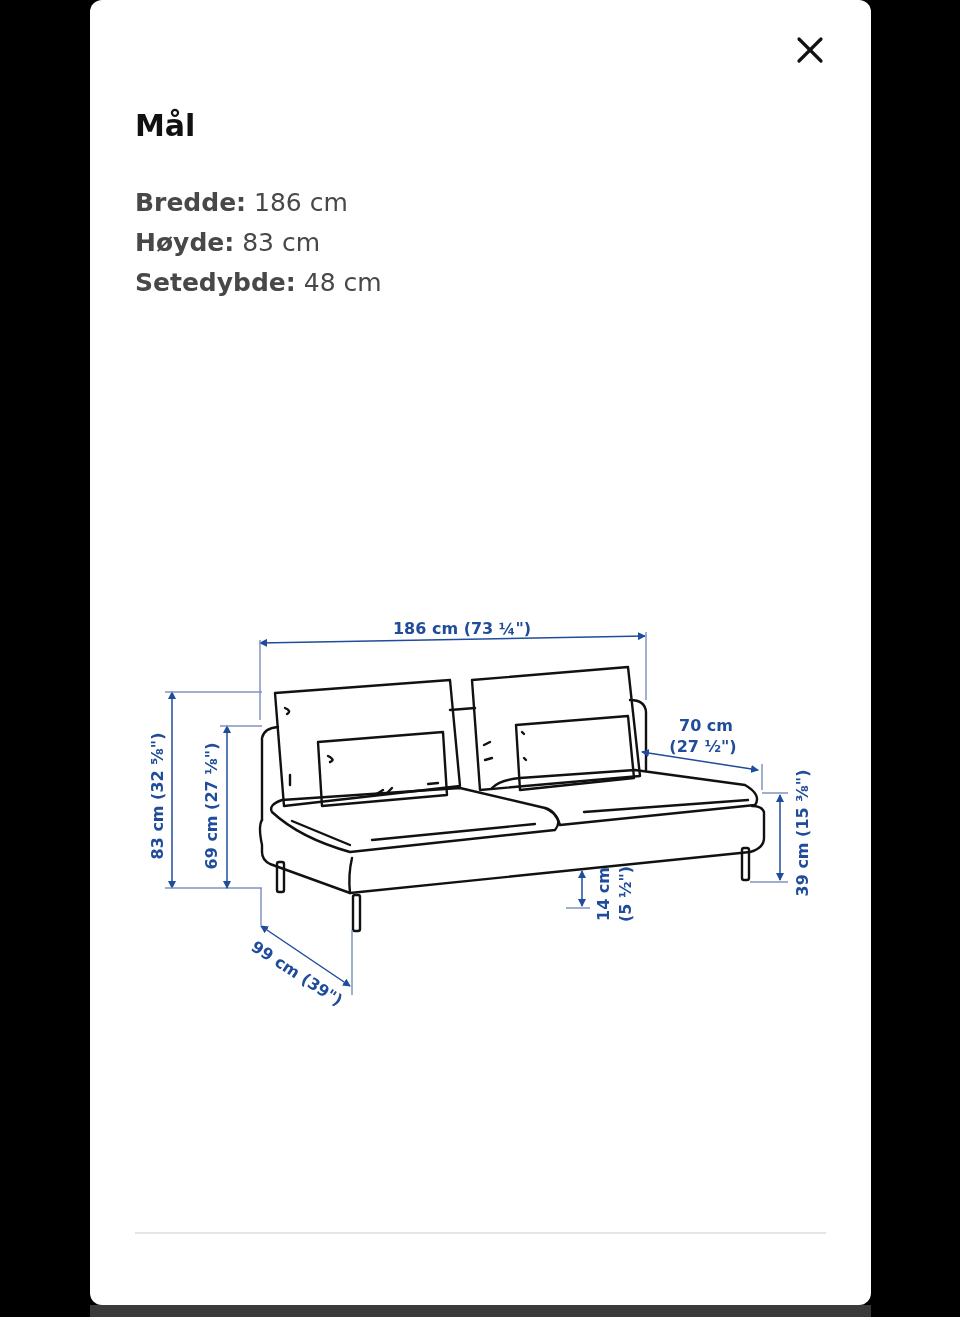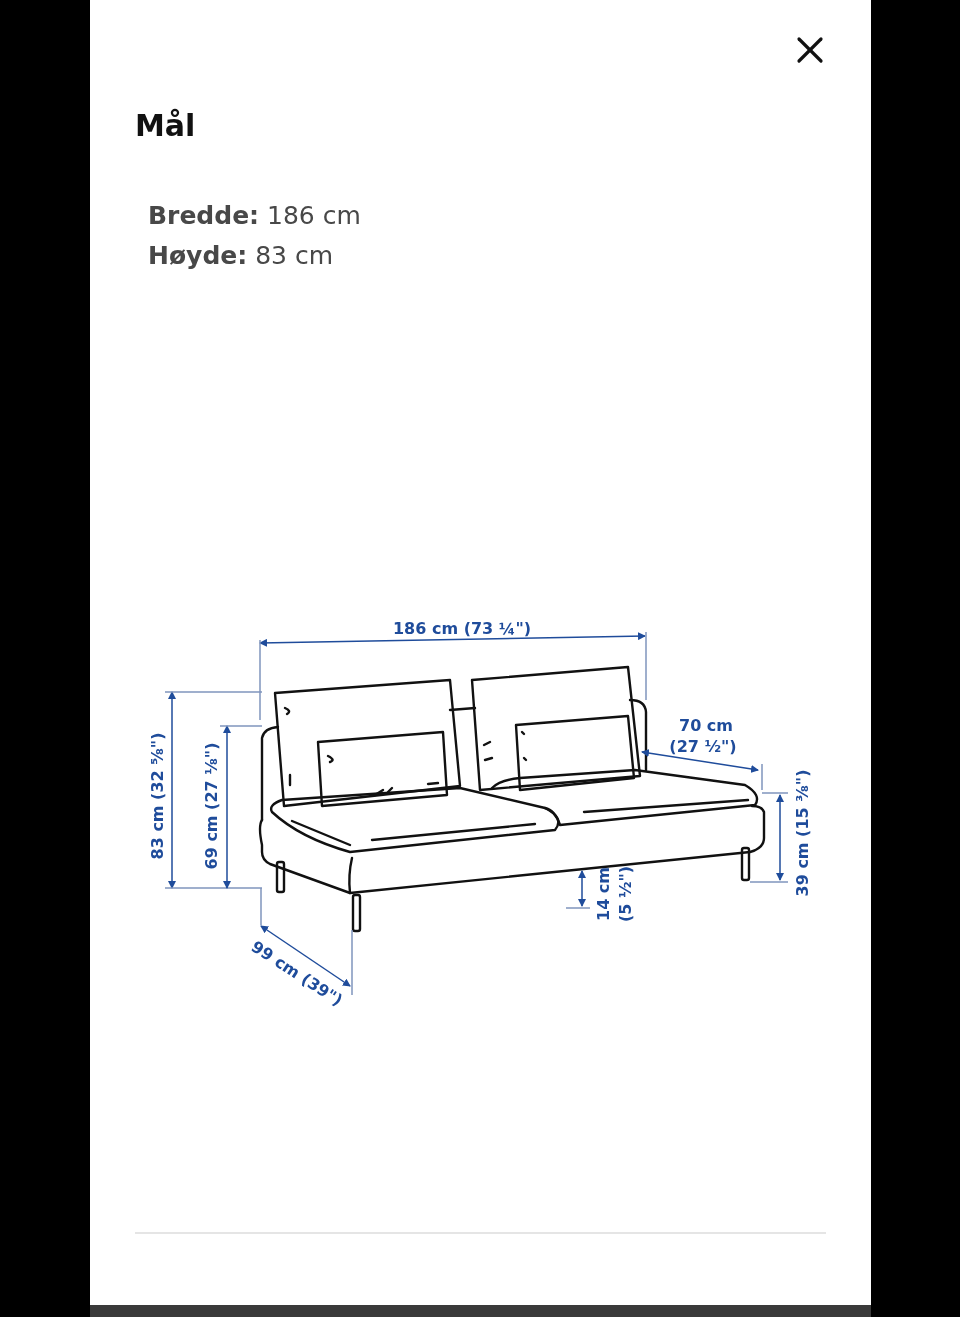--- a/index.html
+++ b/index.html
@@ -11,20 +11,21 @@
       overflow: hidden;
       font-family: "DejaVu Sans", "Liberation Sans", sans-serif;
     }
     .panel {
       position: absolute;
       left: 90px;
       top: 0;
       width: 781px;
       height: 1305px;
       background: #ffffff;
+      border-radius: 12px;
     }
     .close-btn {
       position: absolute;
       left: 700px;
       top: 30px;
       width: 40px;
       height: 40px;
       cursor: pointer;
     }
     .close-btn svg { display: block; }
@@ -35,21 +36,21 @@
       margin: 0;
       font-size: 30px;
       font-weight: bold;
       color: #111111;
       letter-spacing: 0px;
     }
     .specs {
       position: absolute;
       left: 45px;
       top: 183px;
-      margin: 13px;
+      margin: 0;
       padding: 0;
       list-style: none;
     }
     .spec-row {
       font-size: 25px;
       line-height: 39.8px;
       color: #484848;
       white-space: nowrap;
     }
     .spec-label {
@@ -99,20 +100,21 @@
       <line x1="9" y1="9" x2="31" y2="31" stroke="#111" stroke-width="3.2" stroke-linecap="round"></line>
       <line x1="31" y1="9" x2="9" y2="31" stroke="#111" stroke-width="3.2" stroke-linecap="round"></line>
     </svg>
   </div>
 
   <h1 class="title">Mål</h1>
 
   <ul class="specs">
     <li class="spec-row"><span class="spec-label">Bredde:</span><span class="spec-value"> 186 cm</span></li>
     <li class="spec-row"><span class="spec-label">Høyde:</span><span class="spec-value"> 83 cm</span></li>
+    <li class="spec-row"><span class="spec-label">Setedybde:</span><span class="spec-value"> 48 cm</span></li>
   </ul>
 
   <svg class="diagram" width="700" height="430" viewBox="130 600 700 430" style="left:40px; top:600px;">
     <defs>
       <marker id="arr" markerWidth="8" markerHeight="8" refX="7" refY="4" orient="auto-start-reverse" markerUnits="userSpaceOnUse">
         <path d="M0,0 L8,4 L0,8 z" fill="#1f4c9b"></path>
       </marker>
     </defs>
 
     <g fill="none" stroke="#111" stroke-width="2.4" stroke-linejoin="round" stroke-linecap="round">

